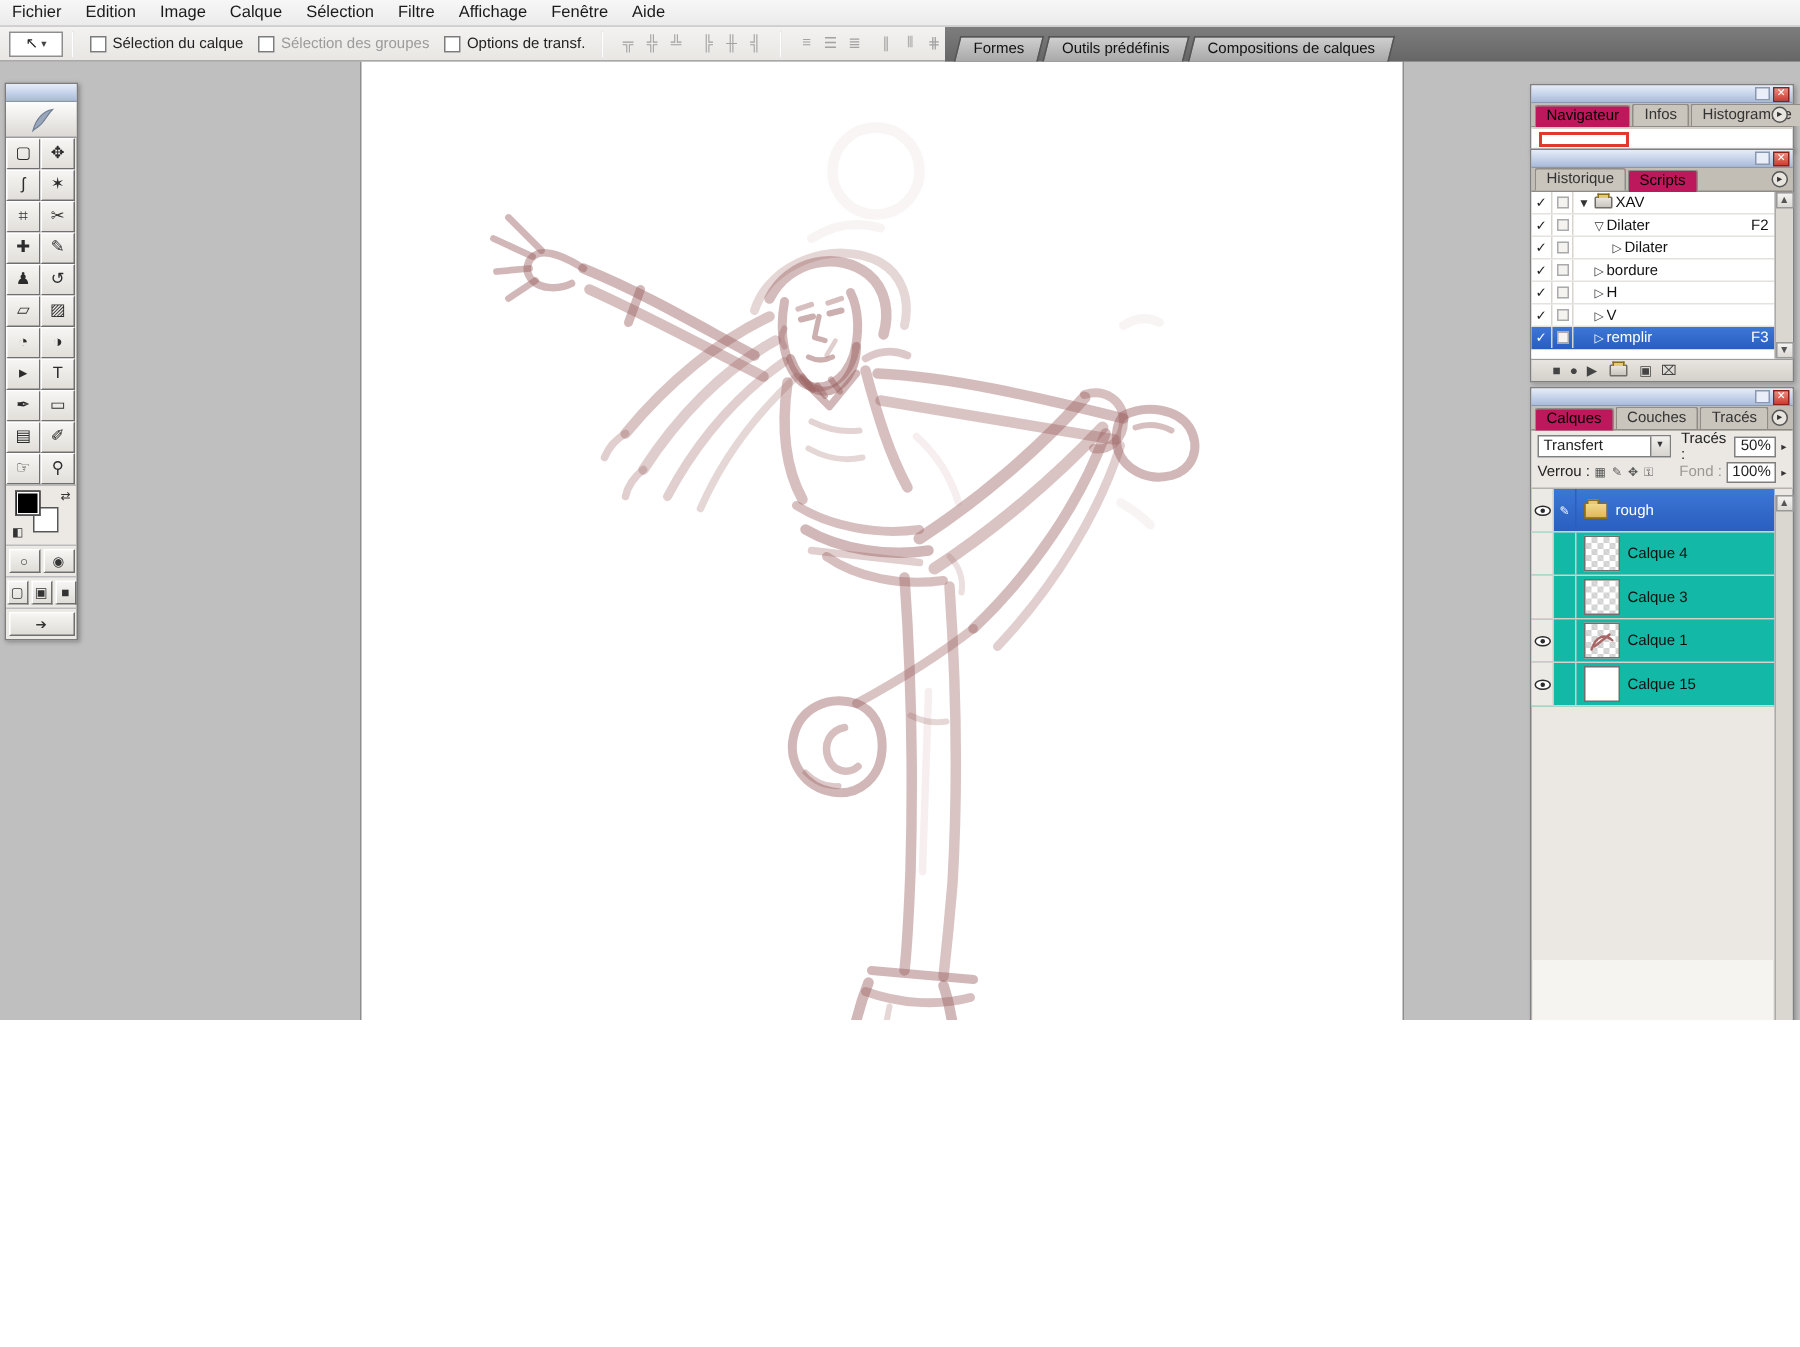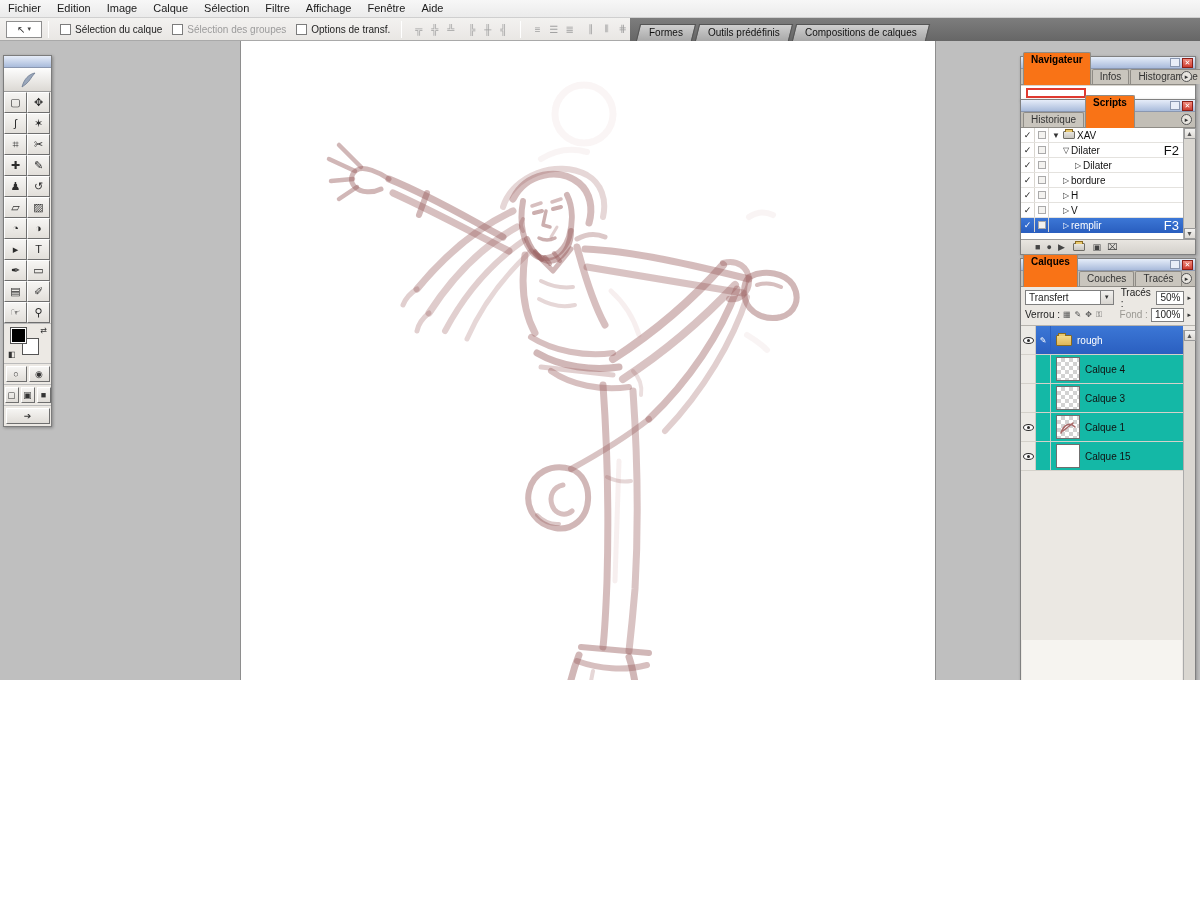--- a/index.html
+++ b/index.html
@@ -41,21 +41,21 @@
   
   .panel { position:absolute; background:#ebe8e3; border:1px solid #808080; box-shadow:1px 1px 3px rgba(0,0,0,.25); z-index:20;}
   .p-title { height:12px; background:linear-gradient(#e6edf9,#a9bbdb); border-bottom:1px solid #8a97b0;
     display:flex; align-items:center; justify-content:flex-end; gap:2px; padding-right:2px; }
   .btn-min { width:10px; height:9px; background:#e9eef8; border:1px solid #8a97b0; }
   .btn-x { width:11px; height:10px; background:linear-gradient(#f08a7e,#cf3d31); border:1px solid #8d1f17;
     color:#fff; font-size:7px; line-height:8px; text-align:center; }
   .tabrow { height:16px; background:#c2beb6; display:flex; align-items:flex-end; padding-left:2px; position:relative; border-bottom:1px solid #8f8c86;}
   .ptab { font-size:10px; padding:1px 7px 2px 7px; color:#333; background:#c9c5bd; border:1px solid #8f8c86; border-bottom:none;
     border-radius:2px 2px 0 0; margin-right:1px; white-space:nowrap; }
-  .ptab.active { background:#f97316; color:#000; position:relative; top:1px; padding-bottom:20px;font-weight:bold;}
+  .ptab.active { background:#be185d; color:#000; position:relative; top:1px; padding-bottom:2px;}
   .pmenu-btn { position:absolute; right:3px; top:2px; width:11px; height:11px; border:1px solid #555; border-radius:50%;
     font-size:7px; line-height:10px; text-align:center; color:#333; background:#e8e5df;}
 
   
   .toolbox { position:absolute; left:3px; top:55px; width:49px; background:#ece9e4; border:1px solid #7c7c7c; z-index:25;
     box-shadow:1px 1px 3px rgba(0,0,0,.3);}
   .feather-area { height:24px; background:linear-gradient(#fdfdfd,#dcd9d4); border-bottom:1px solid #9a9a9a;
     display:flex; align-items:center; justify-content:center; }
   .tool-grid { display:grid; grid-template-columns:23px 23px; }
   .tool-btn { width:23px; height:21px; background:linear-gradient(#f6f5f3,#e2dfda); border:1px solid;
@@ -77,21 +77,21 @@
   .act-rows { position:relative; background:#fff; }
   .act-row { height:15px; display:flex; align-items:center; font-size:10px; color:#111; border-bottom:1px solid #e4e2de; }
   .act-row.selected { background:linear-gradient(#3c77d6,#2a5fc0); color:#fff; border-bottom-color:#2a5fc0;}
   .col-check { width:14px; text-align:center; font-size:9px; border-right:1px solid #d8d5cf; align-self:stretch; line-height:15px; color:#222;}
   .act-row.selected .col-check { color:#fff; background:#fff0; }
   .col-toggle { width:14px; border-right:1px solid #d8d5cf; align-self:stretch; display:flex; align-items:center; justify-content:center;}
   .toggle-box { width:8px; height:8px; border:1px solid #aaa; background:#f4f3f0; }
   .twisty { font-size:8px; width:10px; text-align:center; color:#333; flex:0 0 auto;}
   .act-row.selected .twisty { color:#fff; }
   .act-label { white-space:nowrap; overflow:hidden;text-align:right; }
-  .fkey { margin-left:auto; padding-right:4px; font-size:13px; }
+  .fkey { margin-left:auto; padding-right:4px; font-size:10px; }
   .act-footer { height:15px; background:linear-gradient(#e8e5e0,#d4d1cb); border-top:1px solid #9a9a9a;
     display:flex; align-items:center; gap:6px; padding-left:14px; font-size:9px; color:#444;}
   .scrollbar-v { position:absolute; right:0; top:0; bottom:0; width:12px; background:#dad7d1; border-left:1px solid #aaa;
     display:flex; flex-direction:column; justify-content:space-between; align-items:center; font-size:7px; color:#555;}
   .sb-btn { width:12px; height:11px; background:linear-gradient(#f4f3f1,#dcd9d4); border:1px solid #999; text-align:center; line-height:9px;}
 
   
   .layer-controls { padding:2px 4px; border-bottom:1px solid #b6b3ad; font-size:10px; color:#222; background:#ebe8e3;}
   .ctl-row { display:flex; align-items:center; height:17px; gap:3px; }
   .combo { width:96px; height:15px; background:#fff; border:1px solid #7f7f7f; display:flex; align-items:center; font-size:10px; padding-left:3px;}

